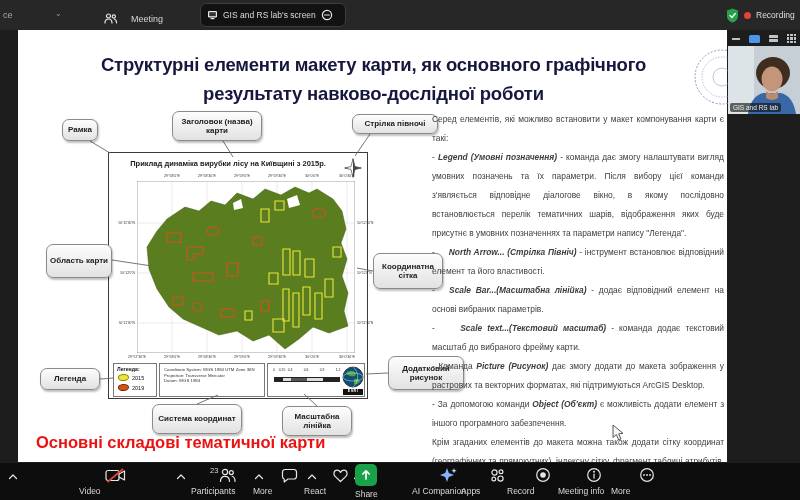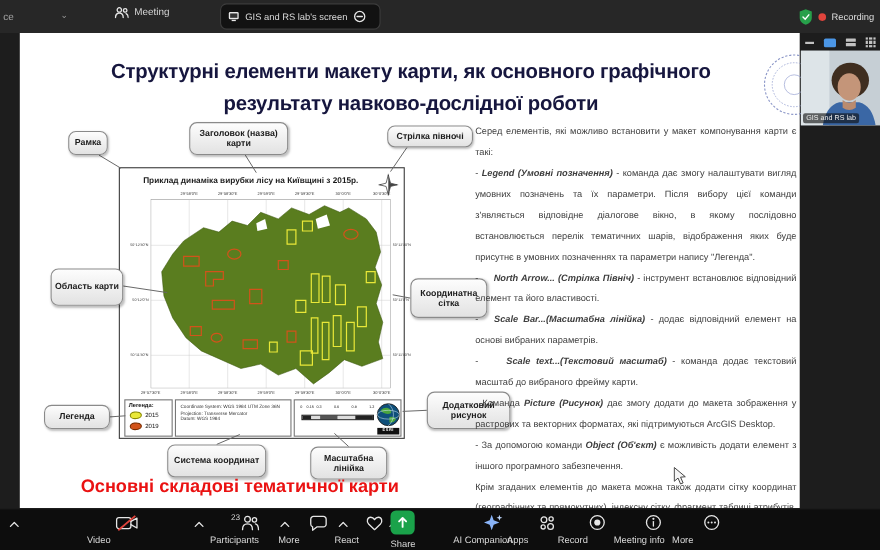--- a/index.html
+++ b/index.html
@@ -3,40 +3,40 @@
 <meta charset="utf-8">
 <style>
   html,body{margin:0;padding:0;background:#000;}
   #screen{position:relative;width:800px;height:500px;background:#1d1d1d;overflow:hidden;
           font-family:"Liberation Sans","DejaVu Sans",sans-serif;-webkit-font-smoothing:antialiased;}
   
   #topbar{position:absolute;left:0;top:0;width:800px;height:30px;background:#272727;}
   .tb-text{position:absolute;color:#cfcfcf;font-size:9px;}
   #ws-partial{left:3px;top:10px;color:#a8a8a8;}
   #ws-chev{position:absolute;left:55px;top:9px;color:#9a9a9a;font-size:8px;}
-  #meeting-tab{position:absolute;left:104px;top:6px;height:18px;display:flex;align-items:flex-start;gap:5px;color:#d6d6d6;font-size:9px;}
+  #meeting-tab{position:absolute;left:104px;top:6px;height:18px;display:flex;align-items:flex-end;gap:14px;color:#d6d6d6;font-size:9px;}
   #share-pill{position:absolute;left:200px;top:3px;width:146px;height:24px;background:#121212;border:1px solid #3d3d3d;
               border-radius:6px;display:flex;align-items:center;gap:5px;padding:0 6px;box-sizing:border-box;}
   #share-pill .pill-label{color:#dcdcdc;font-size:8.5px;white-space:nowrap;}
   #rec-cluster{position:absolute;left:726px;top:5px;height:20px;display:flex;align-items:center;gap:5px;}
   #rec-dot{width:7px;height:7px;border-radius:50%;background:var(--recording-red,#e0443c);}
   #rec-label{color:#dedede;font-size:8.5px;}
   
   #win-controls{position:absolute;left:727px;top:32px;width:73px;height:13px;display:flex;align-items:center;gap:9px;padding-left:5px;}
   .wc-min{width:8px;height:2px;background:#c2c2c2;}
   .wc-blue{width:11px;height:8px;background:#4b96e6;border-radius:1.5px;}
   .wc-bars{display:flex;flex-direction:column;gap:1.5px;}
   .wc-bars i{display:block;width:9px;height:3px;background:#c2c2c2;border-radius:.5px;}
   .wc-grid{display:grid;grid-template-columns:repeat(3,2.4px);grid-auto-rows:2.4px;gap:.9px;}
   .wc-grid i{background:#c2c2c2;display:block;}
   
   #slide{position:absolute;left:18px;top:30px;width:709px;height:432px;background:#fff;}
   #slide-title{position:absolute;top:20px;left:28px;width:655px;text-align:center;font-weight:bold;
                font-size:18.5px;line-height:29px;letter-spacing:-.2px;color:#16163e;}
-  #red-footer{position:absolute;left:0;top:403px;width:400px;text-align:center;font-weight:bold;
+  #red-footer{position:absolute;left:18px;top:403px;width:400px;text-align:left;font-weight:bold;
               font-size:16.5px;color:var(--footer-red,#ea1212);}
   
   #right-text{position:absolute;left:414px;top:80px;width:292px;color:#3d3d3d;font-size:8.4px;
               line-height:19px;text-align:justify;}
   #right-text p{margin:0;}
   #right-text .cmd{font-weight:bold;font-style:italic;}
   
   #stamp{position:absolute;left:674px;top:17px;opacity:.8;}
   
   .callout{position:absolute;background:linear-gradient(#fdfdfd,#e2e2e2);border:1px solid #8a8a8a;border-radius:7px;
@@ -307,21 +307,21 @@
         <line x1="355" y1="241" x2="339" y2="238"></line>
         <line x1="82" y1="349" x2="96" y2="348"></line>
         <line x1="179" y1="374" x2="200" y2="365"></line>
         <line x1="299" y1="376" x2="286" y2="364"></line>
         <line x1="370" y1="343" x2="348" y2="344"></line>
       </g>
     </svg>
 
     <div class="callout" style="left:44px;top:89px;width:36px;height:22px">Рамка</div>
     <div class="callout" style="left:154px;top:81px;width:90px;height:30px">Заголовок (назва) карти</div>
-    <div class="callout" style="left:334px;top:84px;width:78px;height:20px">Стрілка півночі</div>
+    <div class="callout" style="left:334px;top:84px;width:86px;height:20px">Стрілка півночі</div>
     <div class="callout" style="left:28px;top:214px;width:66px;height:34px">Область карти</div>
     <div class="callout" style="left:355px;top:223px;width:70px;height:36px">Координатна сітка</div>
     <div class="callout" style="left:22px;top:338px;width:60px;height:22px">Легенда</div>
     <div class="callout" style="left:134px;top:374px;width:90px;height:30px">Система координат</div>
     <div class="callout" style="left:264px;top:376px;width:70px;height:30px">Масштабна лінійка</div>
     <div class="callout" style="left:370px;top:326px;width:76px;height:34px">Додатковий рисунок</div>
 
     <div id="red-footer">Основні складові тематичної карти</div>
 
     <div id="right-text">

